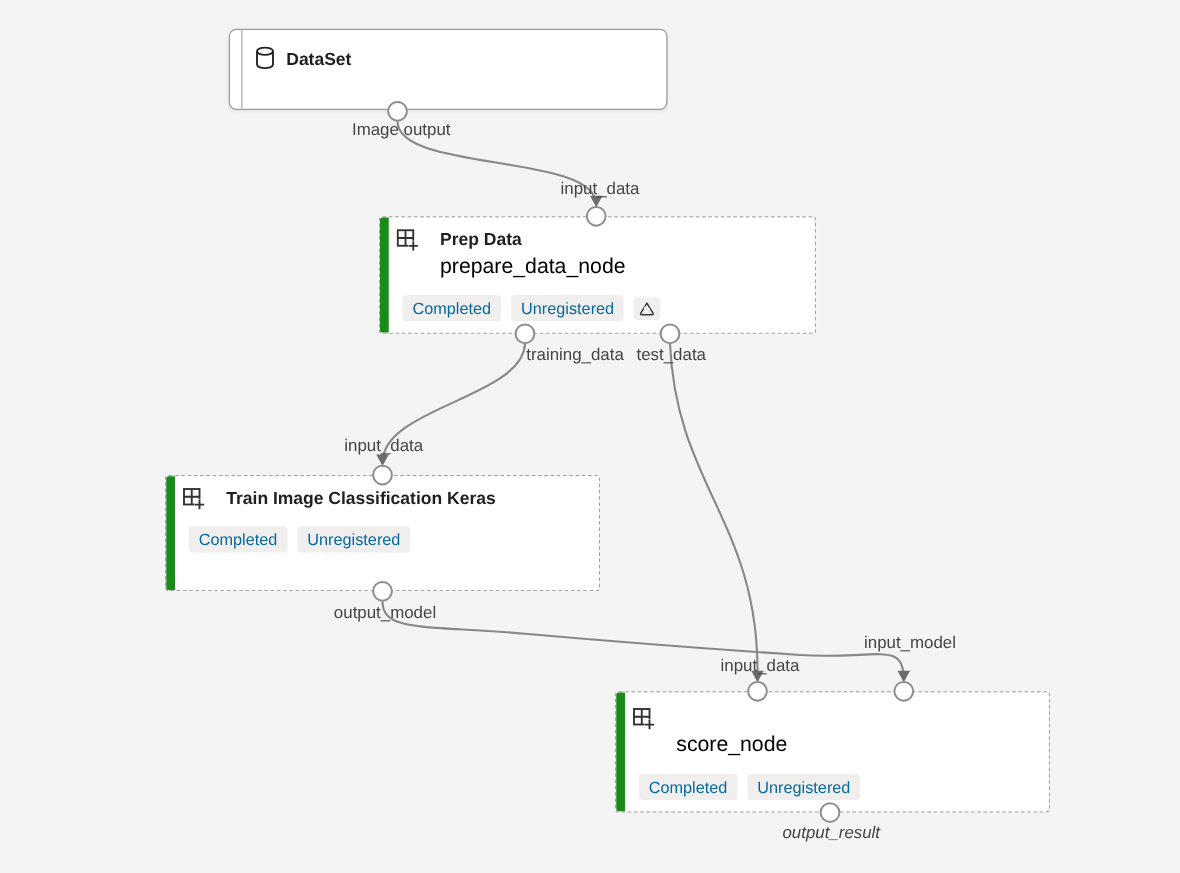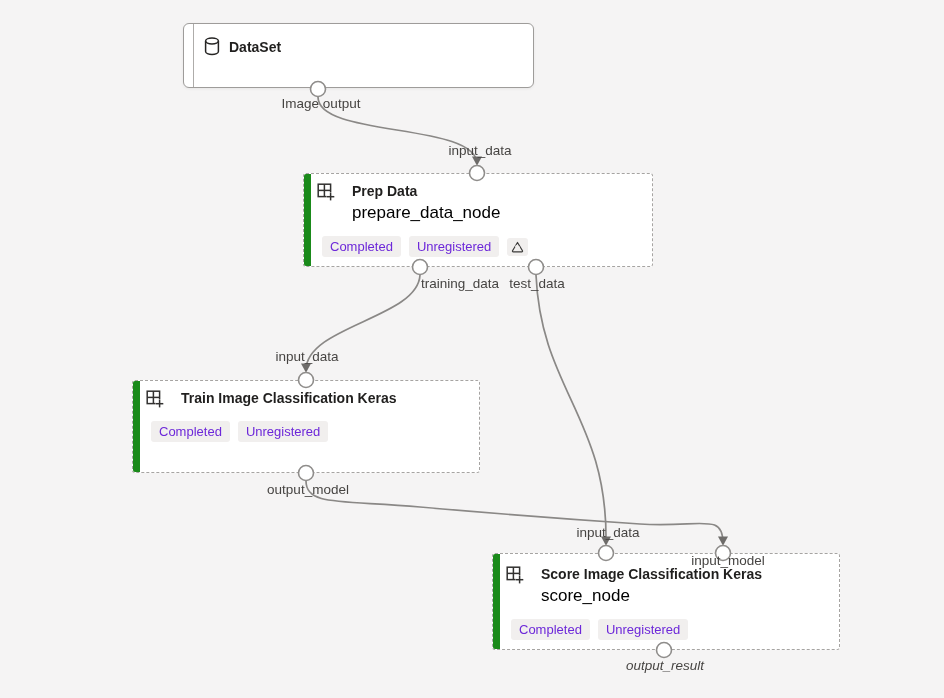--- a/index.html
+++ b/index.html
@@ -17,21 +17,21 @@
     position:absolute;background:#ffffff;border:1px dashed #a6a4a2;
     border-radius:3px;box-sizing:border-box;
   }
   .accent{position:absolute;left:0;top:0;bottom:0;width:7px;background:#1a8a1a;border-radius:2px 0 0 2px;}
   .comp-body{position:absolute;left:13px;top:9px;right:6px;}
   .title-row{display:flex;align-items:flex-start;}
   .icon-box{width:18px;height:18px;margin-right:17px;flex:none;display:flex;align-items:center;justify-content:center;}
   .node-title{font-size:14px;font-weight:bold;color:#201f1e;white-space:nowrap;}
   .node-sub{margin-left:35px;margin-top:2px;font-size:17px;color:#000000;white-space:nowrap;}
   .badge-row{display:flex;align-items:center;gap:8px;margin-left:5px;margin-top:13px;}
-  .badge{background:#f1efee;color:#6d28d9;font-size:13px;line-height:17px;padding:2px 8px;border-radius:3px;white-space:nowrap;}
+  .badge{background:#f1efee;color:#0369a1;font-size:13px;line-height:17px;padding:2px 8px;border-radius:3px;white-space:nowrap;}
   .badge-icon{background:#f1efee;border-radius:3px;padding:3px 4px;display:flex;align-items:center;justify-content:center;}
 
   
   .dataset-node{
     position:absolute;background:#ffffff;border:1px solid #9e9c9a;border-radius:6px;
     box-sizing:border-box;box-shadow:0 1px 3px rgba(0,0,0,0.06);
   }
   .spine{position:absolute;left:9px;top:0;bottom:0;width:1px;background:#aeacaa;}
   .ds-body{position:absolute;left:20px;top:13px;display:flex;align-items:center;}
   .ds-icon{margin-right:9px;display:flex;}
@@ -127,21 +127,20 @@
         <span class="icon-box">
           <svg width="18" height="18" viewBox="0 0 18 18">
             <rect x="1.2" y="1.2" width="12.4" height="12.4" fill="none" stroke="#323130" stroke-width="1.5"></rect>
             <line x1="7.4" y1="1.2" x2="7.4" y2="13.6" stroke="#323130" stroke-width="1.5"></line>
             <line x1="1.2" y1="7.4" x2="13.6" y2="7.4" stroke="#323130" stroke-width="1.5"></line>
             <rect x="9.6" y="9.6" width="8.4" height="8.4" fill="#ffffff"></rect>
             <line x1="13.6" y1="10" x2="13.6" y2="17.4" stroke="#323130" stroke-width="1.5"></line>
             <line x1="9.9" y1="13.7" x2="17.3" y2="13.7" stroke="#323130" stroke-width="1.5"></line>
           </svg>
         </span>
-        <span class="node-title">Score Image Classification Keras</span>
       </div>
       <div class="node-sub">score_node</div>
       <div class="badge-row">
         <span class="badge">Completed</span>
         <span class="badge">Unregistered</span>
       </div>
     </div>
   </div>
 
   <svg class="layer">
@@ -162,16 +161,16 @@
     <circle cx="664" cy="650" r="7.5" fill="#ffffff" stroke="#8f8d8b" stroke-width="1.6"></circle>
   </svg>
 
   <span class="port-label" style="left:321px;top:96px;">Image output</span>
   <span class="port-label" style="left:480px;top:143px;">input_data</span>
   <span class="port-label" style="left:432px;top:276px;margin-left:28px;">training_data</span>
   <span class="port-label" style="left:537px;top:276px;">test_data</span>
   <span class="port-label" style="left:307px;top:349px;">input_data</span>
   <span class="port-label" style="left:308px;top:482px;">output_model</span>
   <span class="port-label" style="left:608px;top:525px;">input_data</span>
-  <span class="port-label" style="left:728px;top:553px;">input_model</span>
+  <span class="port-label" style="left:728px;top:506px;">input_model</span>
   <span class="port-label" style="left:665px;top:658px;font-style:italic;">output_result</span>
 
 </div>
 
 </body></html>

